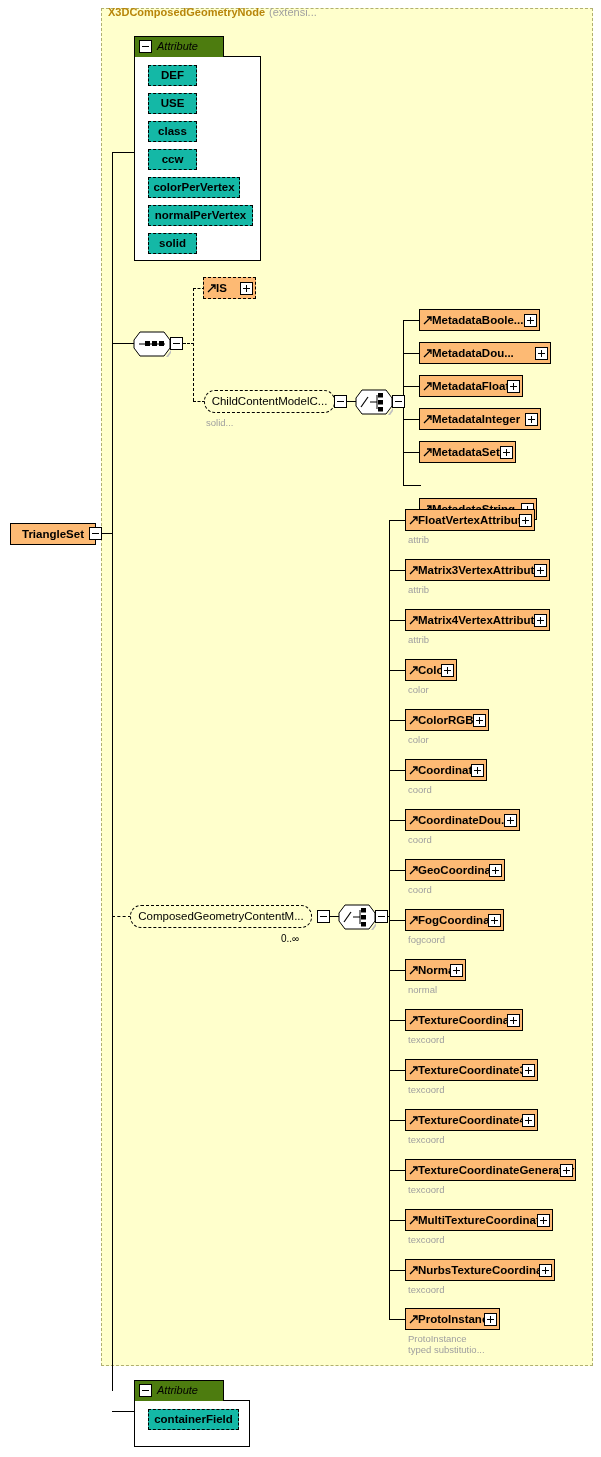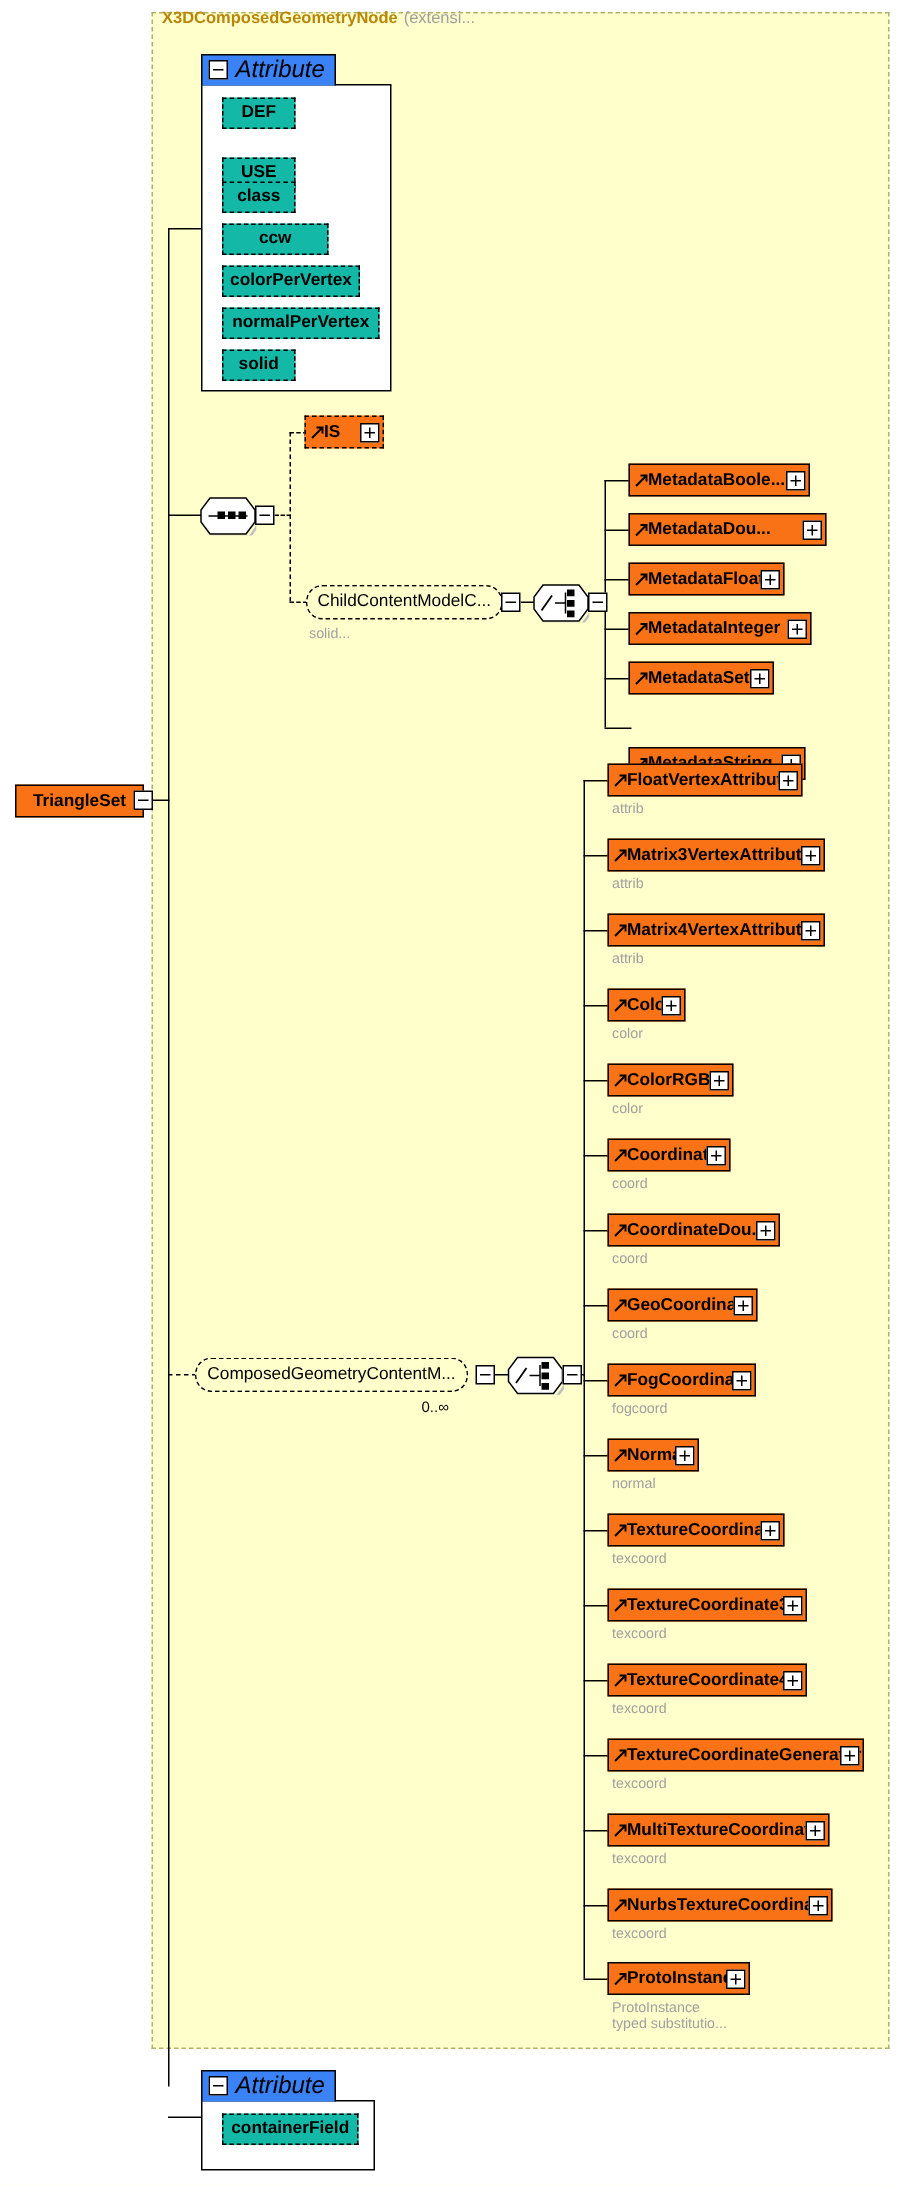--- a/index.html
+++ b/index.html
@@ -34,21 +34,21 @@
   }
   .ext-title .ext-sub {
     font-weight: normal;
     color: #a0a0a0;
   }
 
   
   .node {
     position: absolute;
     box-sizing: border-box;
-    background: #f97316;
+    background: #fdba74;
     border: 1px solid #000000;
     height: 22px;
     line-height: 20px;
     font-size: 11.5px;
     font-weight: bold;
     color: #000000;
     white-space: nowrap;
     padding-left: 12px;
     padding-right: 18px;
   }
@@ -151,26 +151,26 @@
   
   .attr-panel {
     position: absolute;
     box-sizing: border-box;
     background: #ffffff;
     border: 1px solid #000;
   }
   .attr-tab {
     position: absolute;
     box-sizing: border-box;
-    background: #3b82f6;
+    background: #4d7c0f;
     border: 1px solid #000;
     border-bottom: none;
     height: 21px;
     line-height: 19px;
-    font-size: 16px;
+    font-size: 11px;
     font-style: italic;
     color: #000;
     padding-left: 22px;
     padding-right: 10px;
     z-index: 3;
   }
   .attr-tab .tog {
     position: absolute;
     left: 4px;
     top: 3px;
@@ -326,27 +326,27 @@
 
   <div class="attr-panel" style="left:134px; top:56px; width:127px; height:205px;"></div>
   <div class="attr-tab" style="left:134px; top:36px; width:90px;">
     <span class="tog"></span>
     <span>Attribute</span>
   </div>
 
   <div class="attr-item" style="left:148px; top:65px; width:49px;">
     <span>DEF</span>
   </div>
-  <div class="attr-item" style="left:148px; top:93px; width:49px;margin-top:12px;">
+  <div class="attr-item" style="left:148px; top:93px; width:49px;">
     <span>USE</span>
   </div>
   <div class="attr-item" style="left:148px; top:121px; width:49px;">
     <span>class</span>
   </div>
-  <div class="attr-item" style="left:148px; top:149px; width:71px;">
+  <div class="attr-item" style="left:148px; top:149px; width:49px;">
     <span>ccw</span>
   </div>
   <div class="attr-item" style="left:148px; top:177px; width:92px;">
     <span>colorPerVertex</span>
   </div>
   <div class="attr-item" style="left:148px; top:205px; width:105px;">
     <span>normalPerVertex</span>
   </div>
   <div class="attr-item" style="left:148px; top:233px; width:49px;">
     <span>solid</span>

